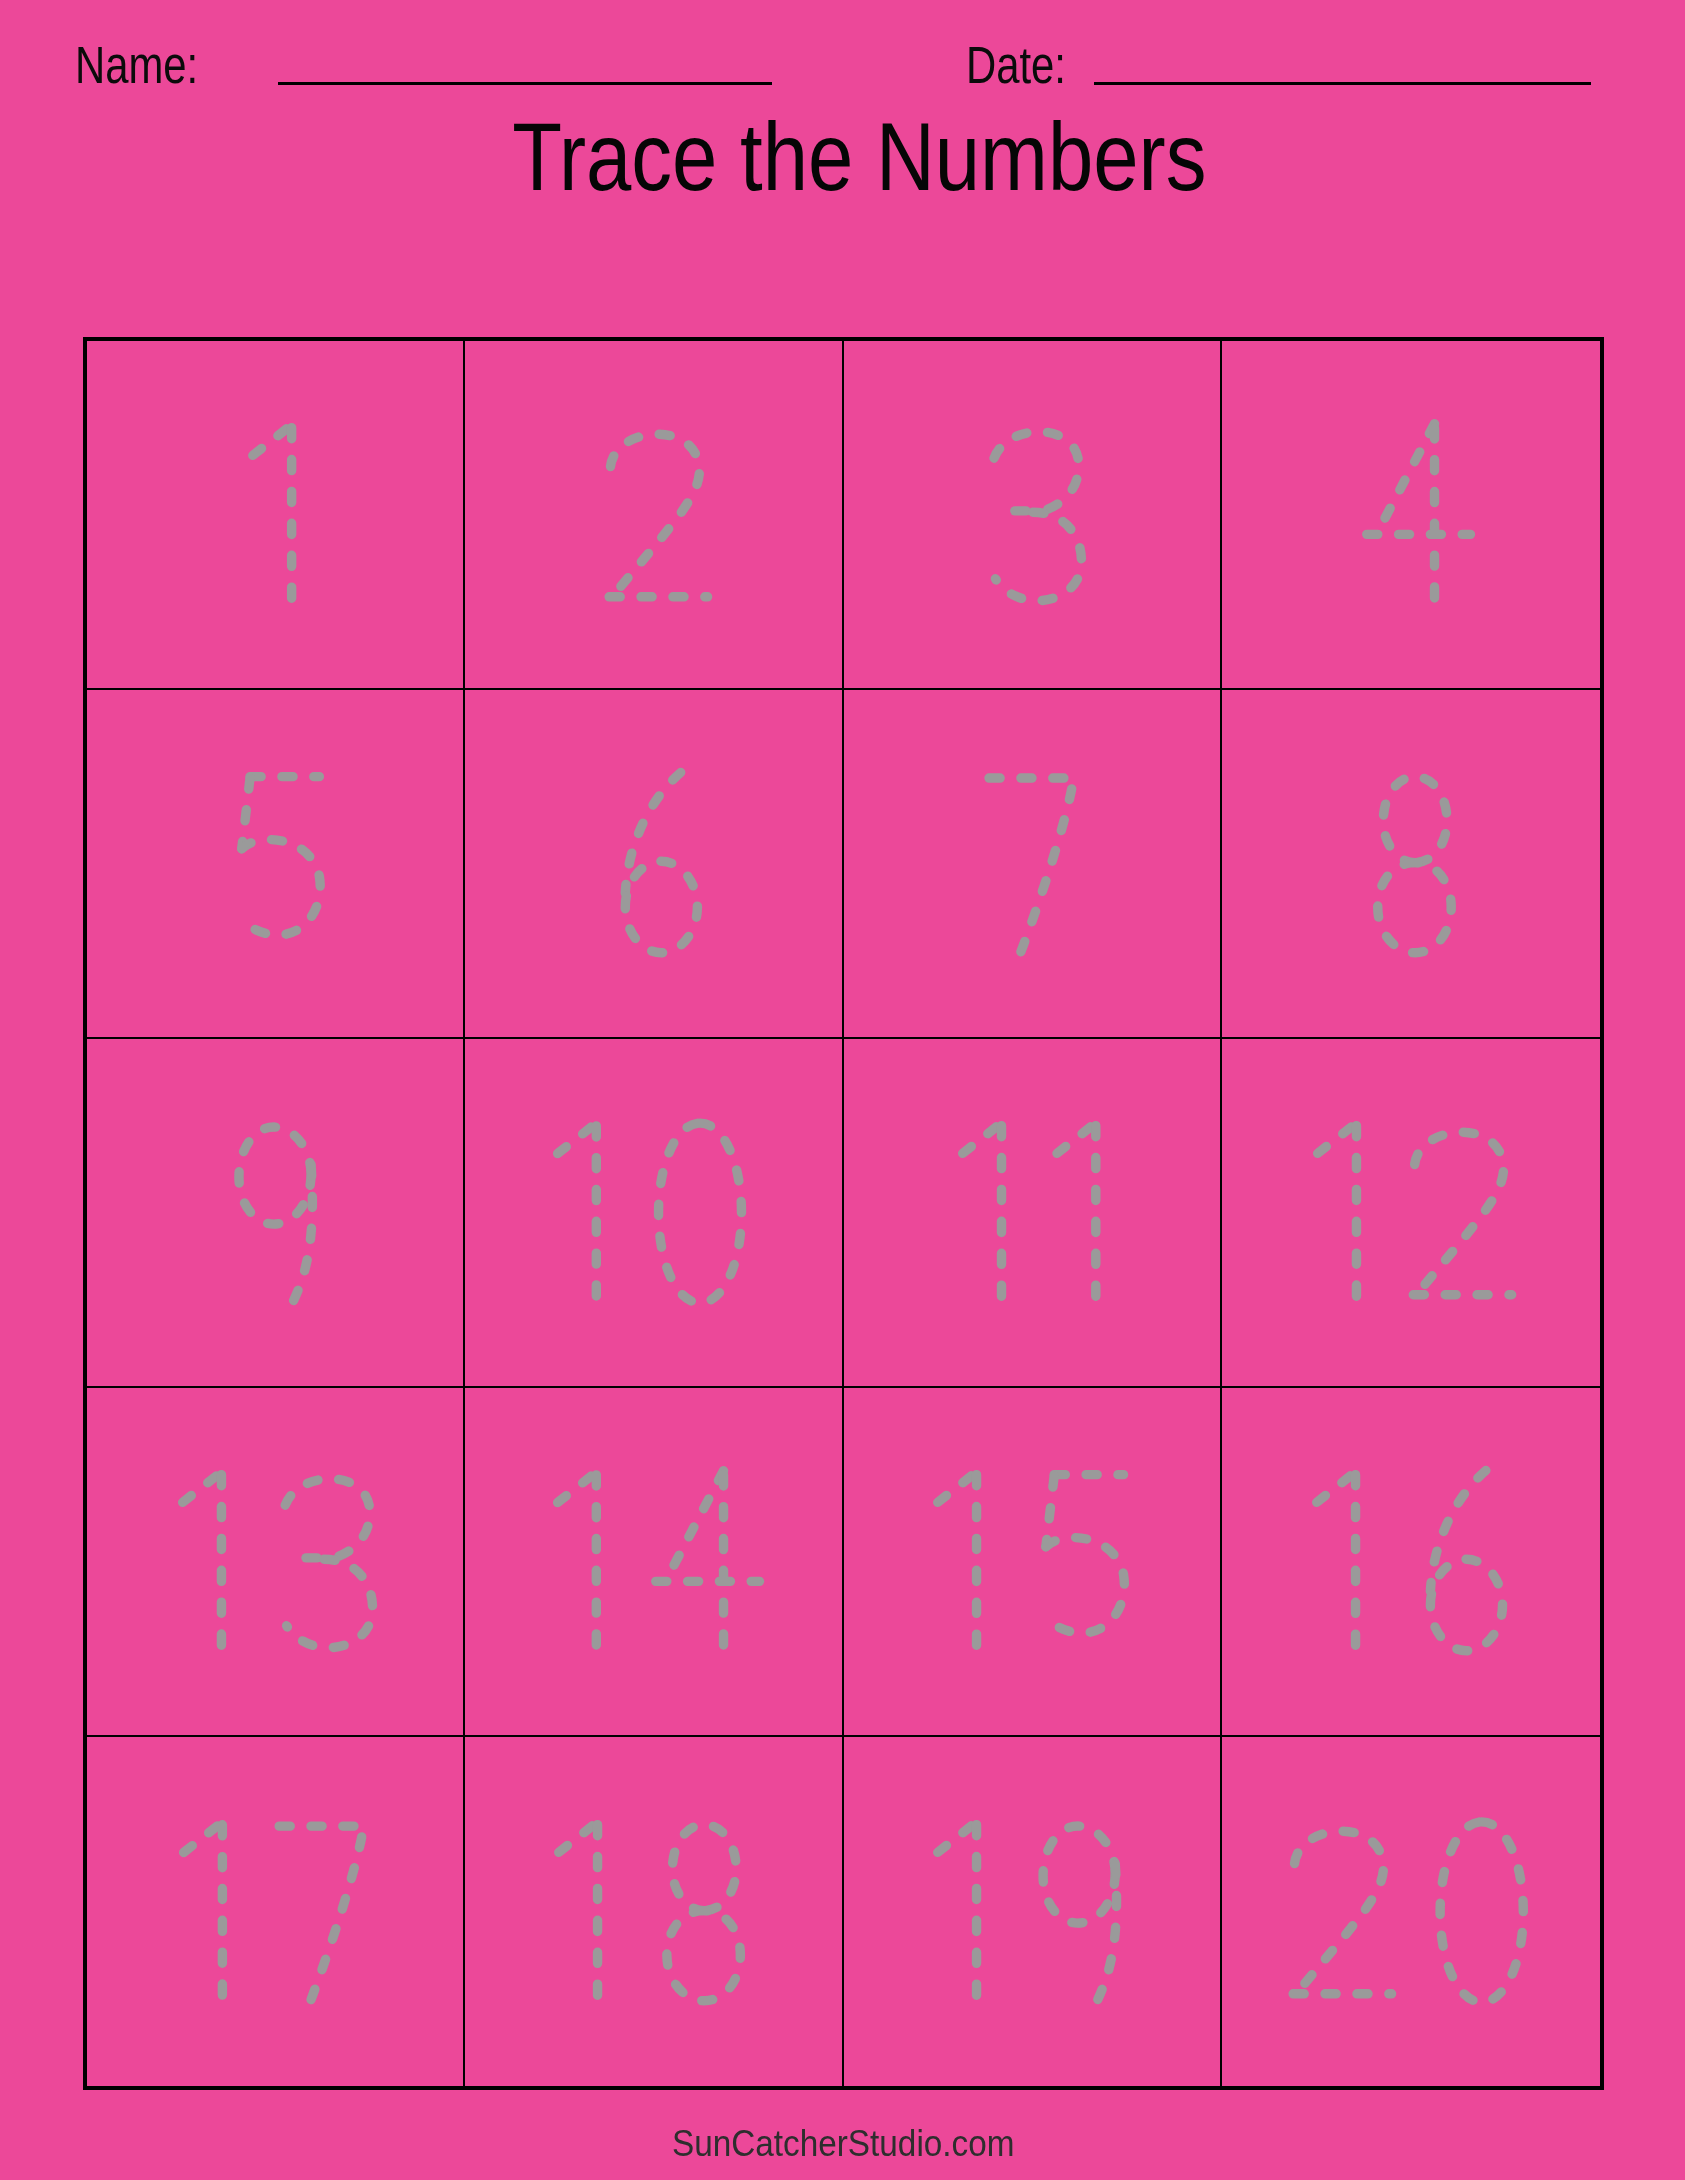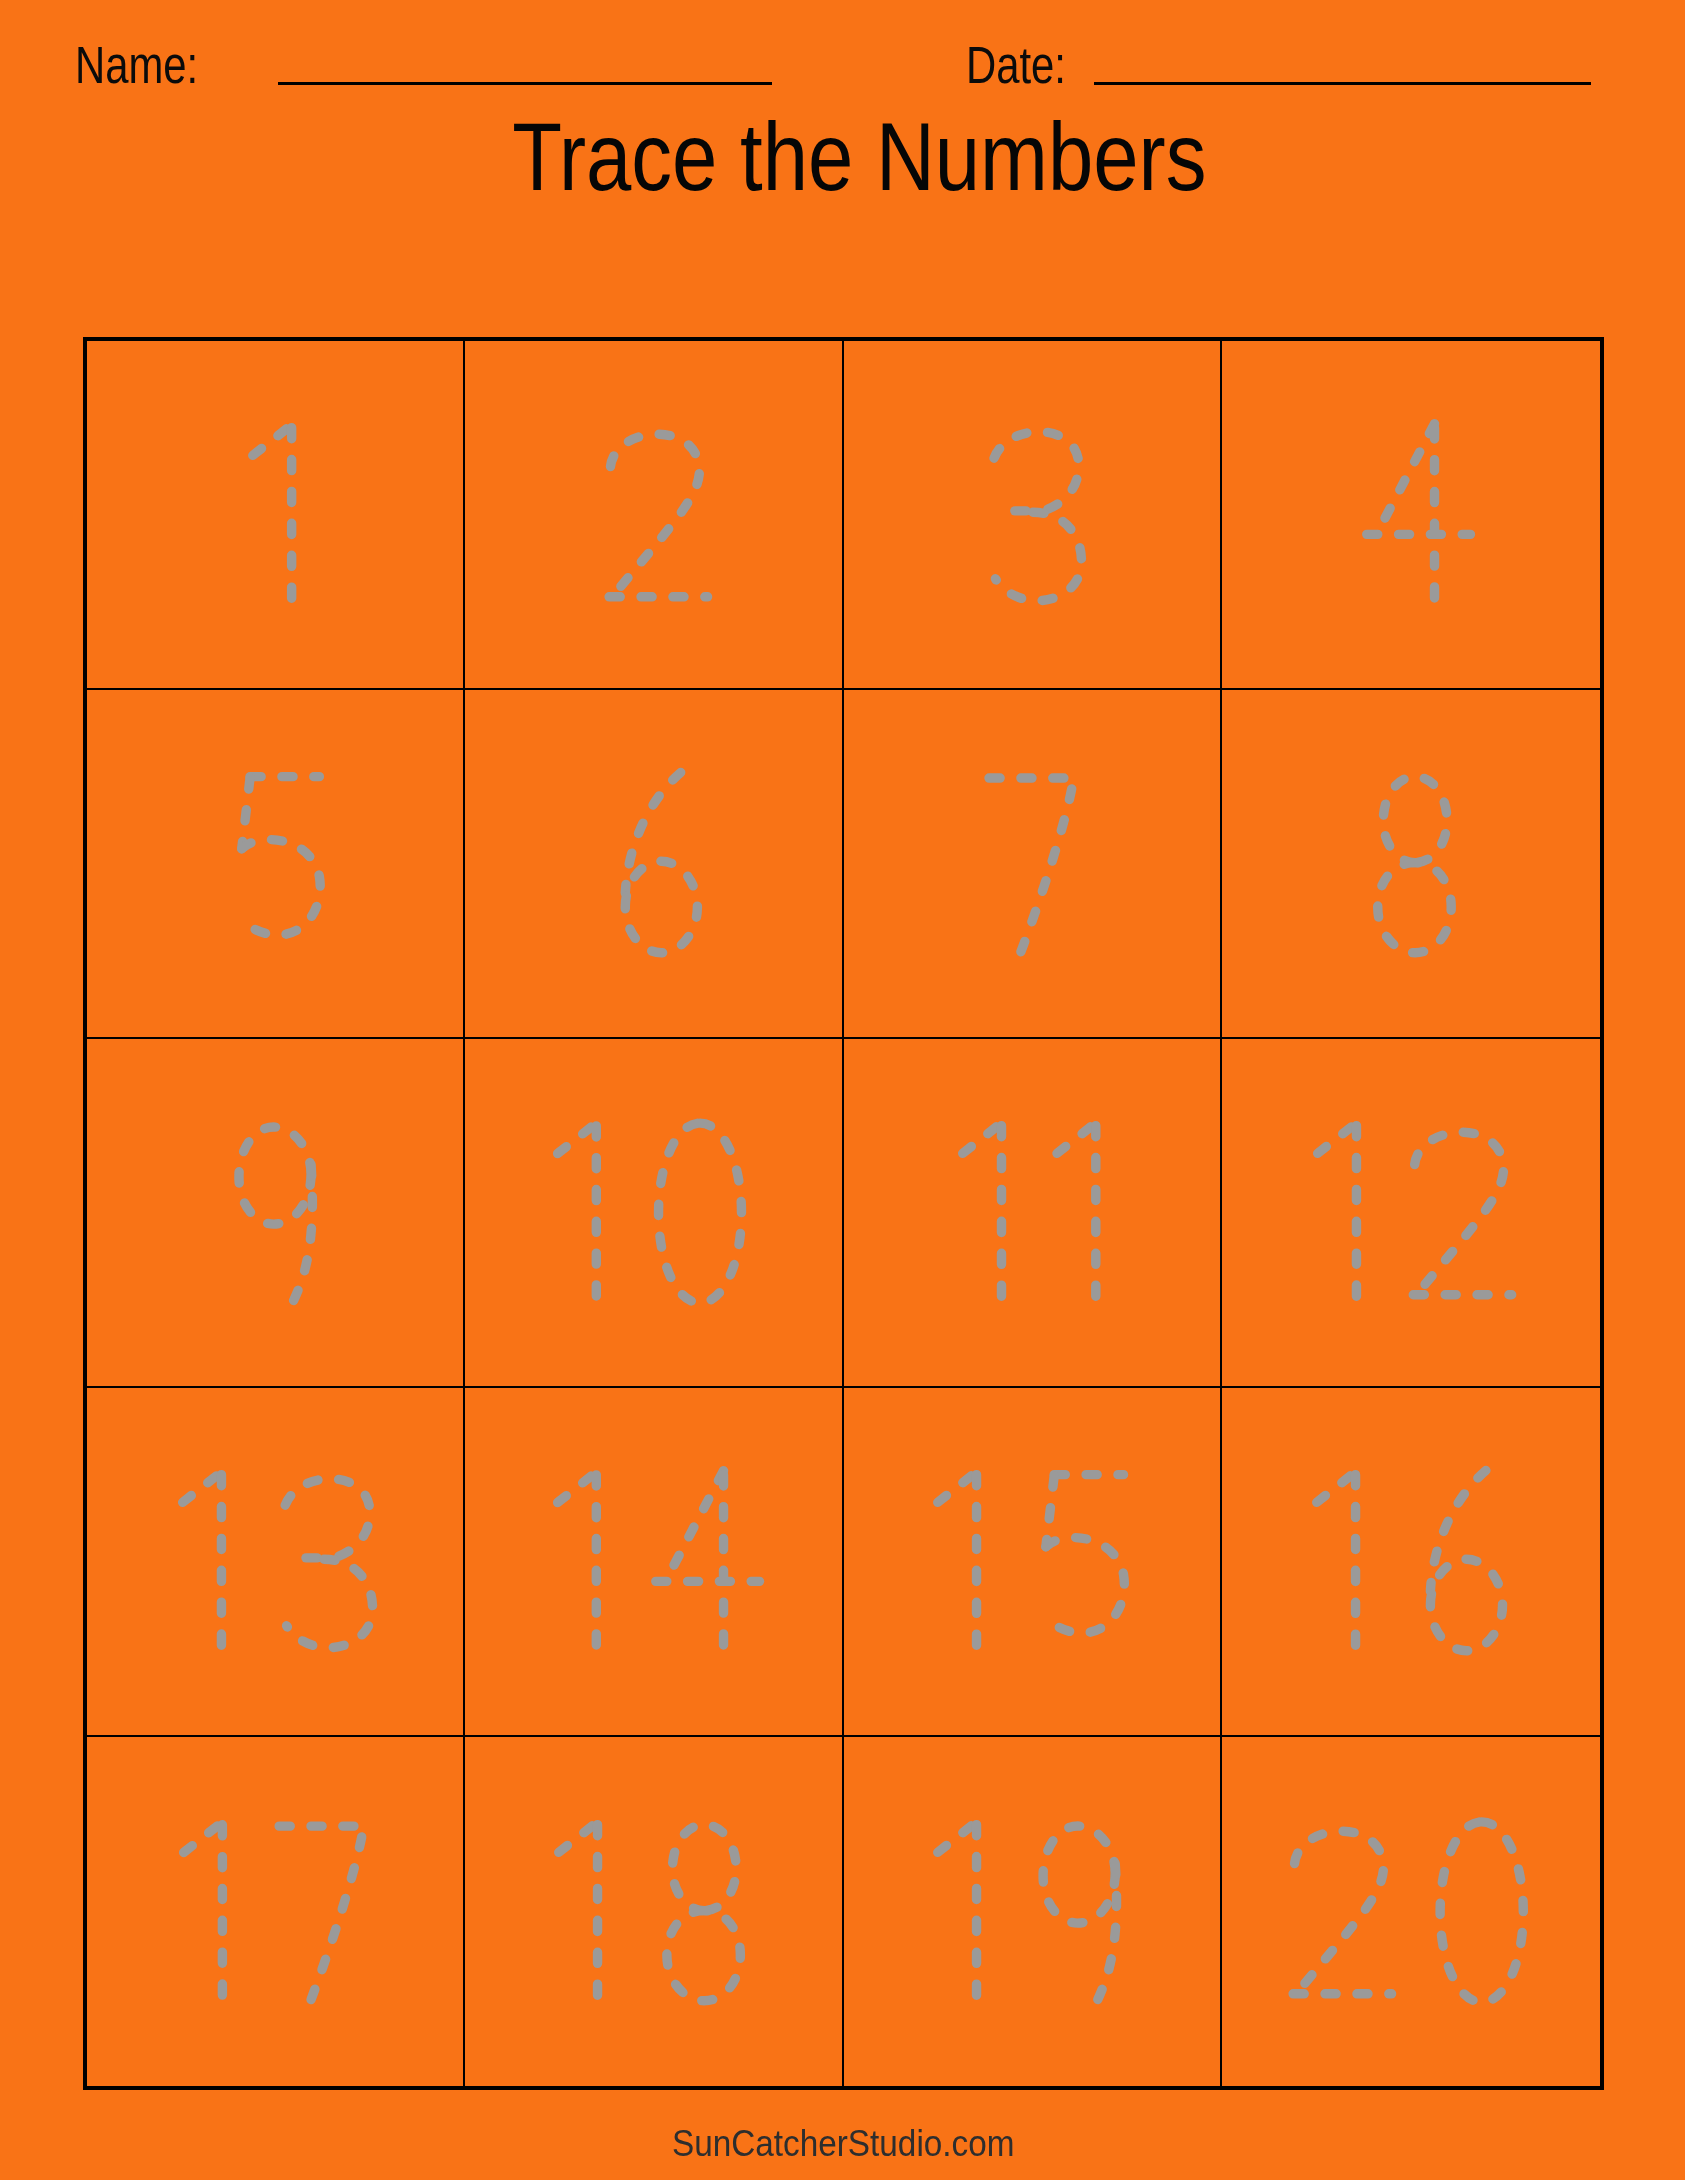--- a/index.html
+++ b/index.html
@@ -1,19 +1,19 @@
 <!DOCTYPE html>
 <html style="font-size:13.6px"><head>
 <meta charset="utf-8">
 <style>
   html,body{margin:0;padding:0;background:#e8e8e8;}
   .page{
     position:relative;
     width:1686px;height:2181px;
-    background:#f97316;
+    background:#ec4899;
     font-family:"Liberation Sans", sans-serif;
     overflow:hidden;
   }
   .hdr-label{
     position:absolute;top:36px;
     font-size:51px;color:#0b0b0b;
     transform:scaleX(.82);transform-origin:left top;
     white-space:nowrap;
   }
   #name-label{left:75px;}

